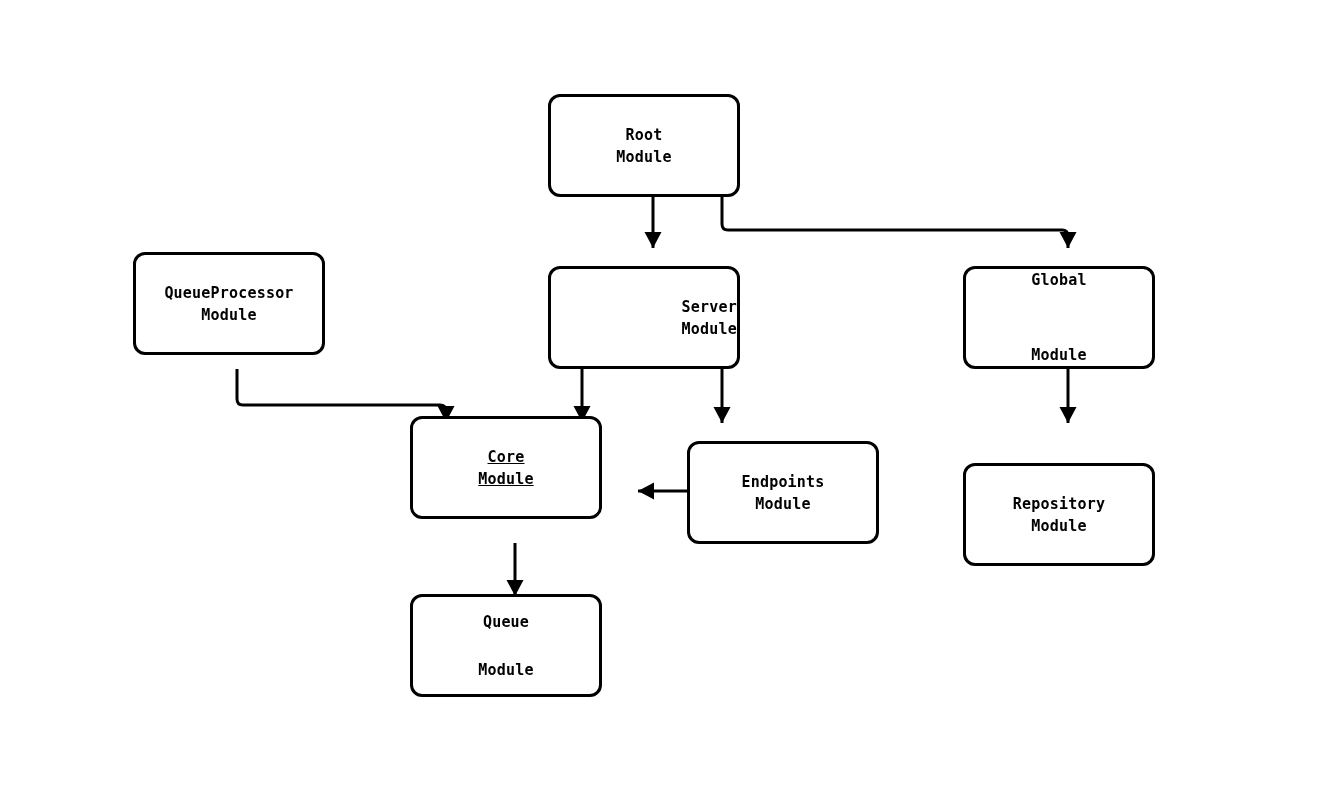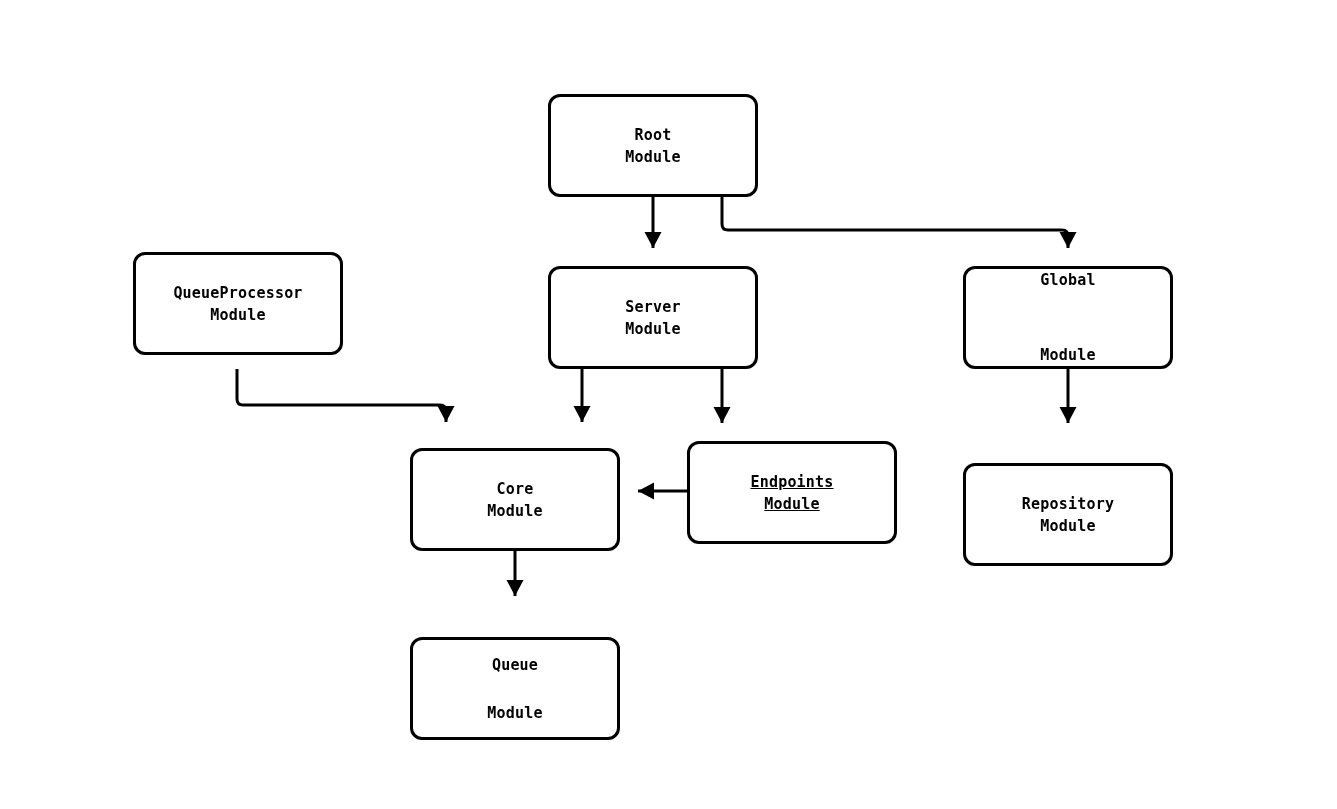--- a/index.html
+++ b/index.html
@@ -22,21 +22,21 @@
     position: absolute;
     left: 0;
     top: 0;
     width: 1337px;
     height: 809px;
     pointer-events: none;
   }
   .node {
     position: absolute;
     box-sizing: border-box;
-    width: 210px;
+    width: 192px;
     height: 103px;
     border: 3px solid #000000;
     border-radius: 12px;
     background: #ffffff;
     display: flex;
     flex-direction: column;
     align-items: center;
     justify-content: center;
     z-index: 2;
   }
@@ -90,43 +90,43 @@
   <div class="node" style="left:548px; top:94px;">
     <span class="node-label">Root</span>
     <span class="node-label">Module</span>
   </div>
 
   <div class="node" style="left:133px; top:252px;">
     <span class="node-label">QueueProcessor</span>
     <span class="node-label">Module</span>
   </div>
 
-  <div class="node" style="left:548px; top:266px;">
+  <div class="node" style="left:548px; top:266px;align-items:flex-end;">
     <span class="node-label">Server</span>
     <span class="node-label">Module</span>
   </div>
 
   <div class="node" style="left:963px; top:266px;justify-content:space-between;">
     <span class="node-label">Global</span>
     <span class="node-label">Module</span>
   </div>
 
-  <div class="node" style="left:410px; top:448px;">
+  <div class="node" style="left:410px; top:416px;text-decoration:underline;">
     <span class="node-label">Core</span>
     <span class="node-label">Module</span>
   </div>
 
-  <div class="node" style="left:687px; top:441px;text-decoration:underline;">
+  <div class="node" style="left:687px; top:441px;">
     <span class="node-label">Endpoints</span>
     <span class="node-label">Module</span>
   </div>
 
   <div class="node" style="left:963px; top:463px;">
     <span class="node-label">Repository</span>
     <span class="node-label">Module</span>
   </div>
 
-  <div class="node" style="left:410px; top:637px;gap:26px;">
+  <div class="node" style="left:410px; top:594px;gap:26px;">
     <span class="node-label">Queue</span>
     <span class="node-label">Module</span>
   </div>
 
 </div>
 
 </body></html>

